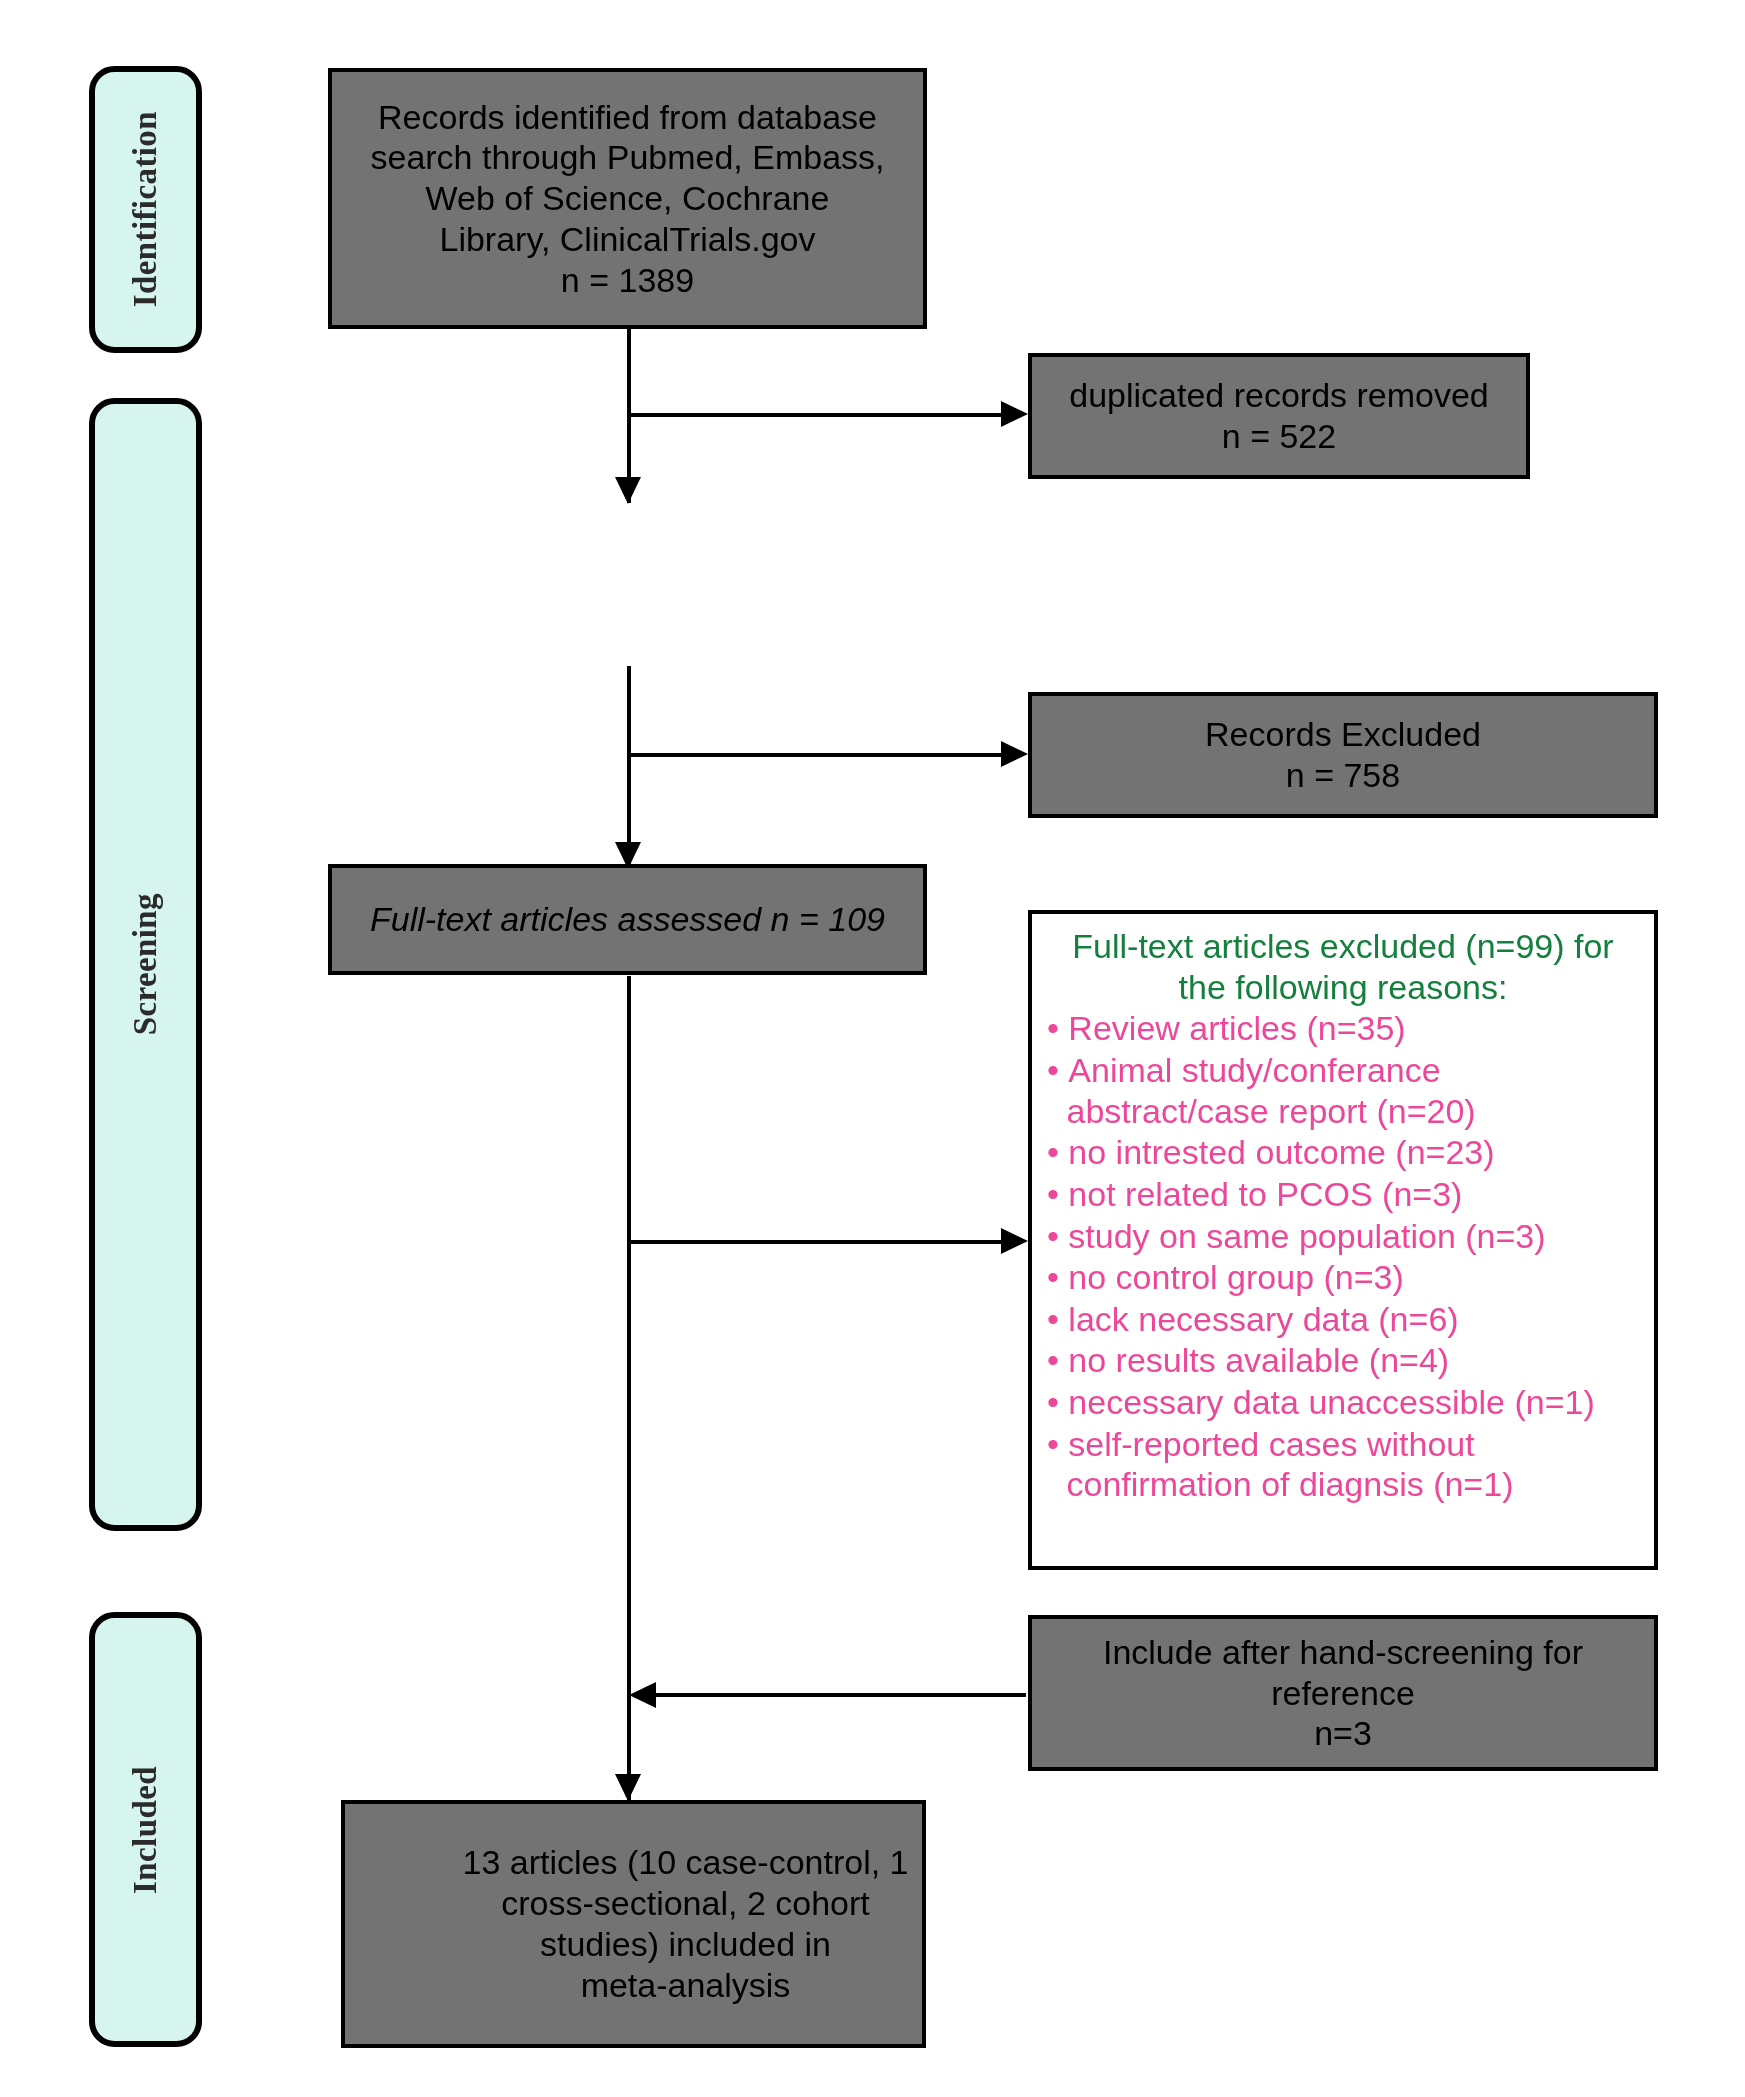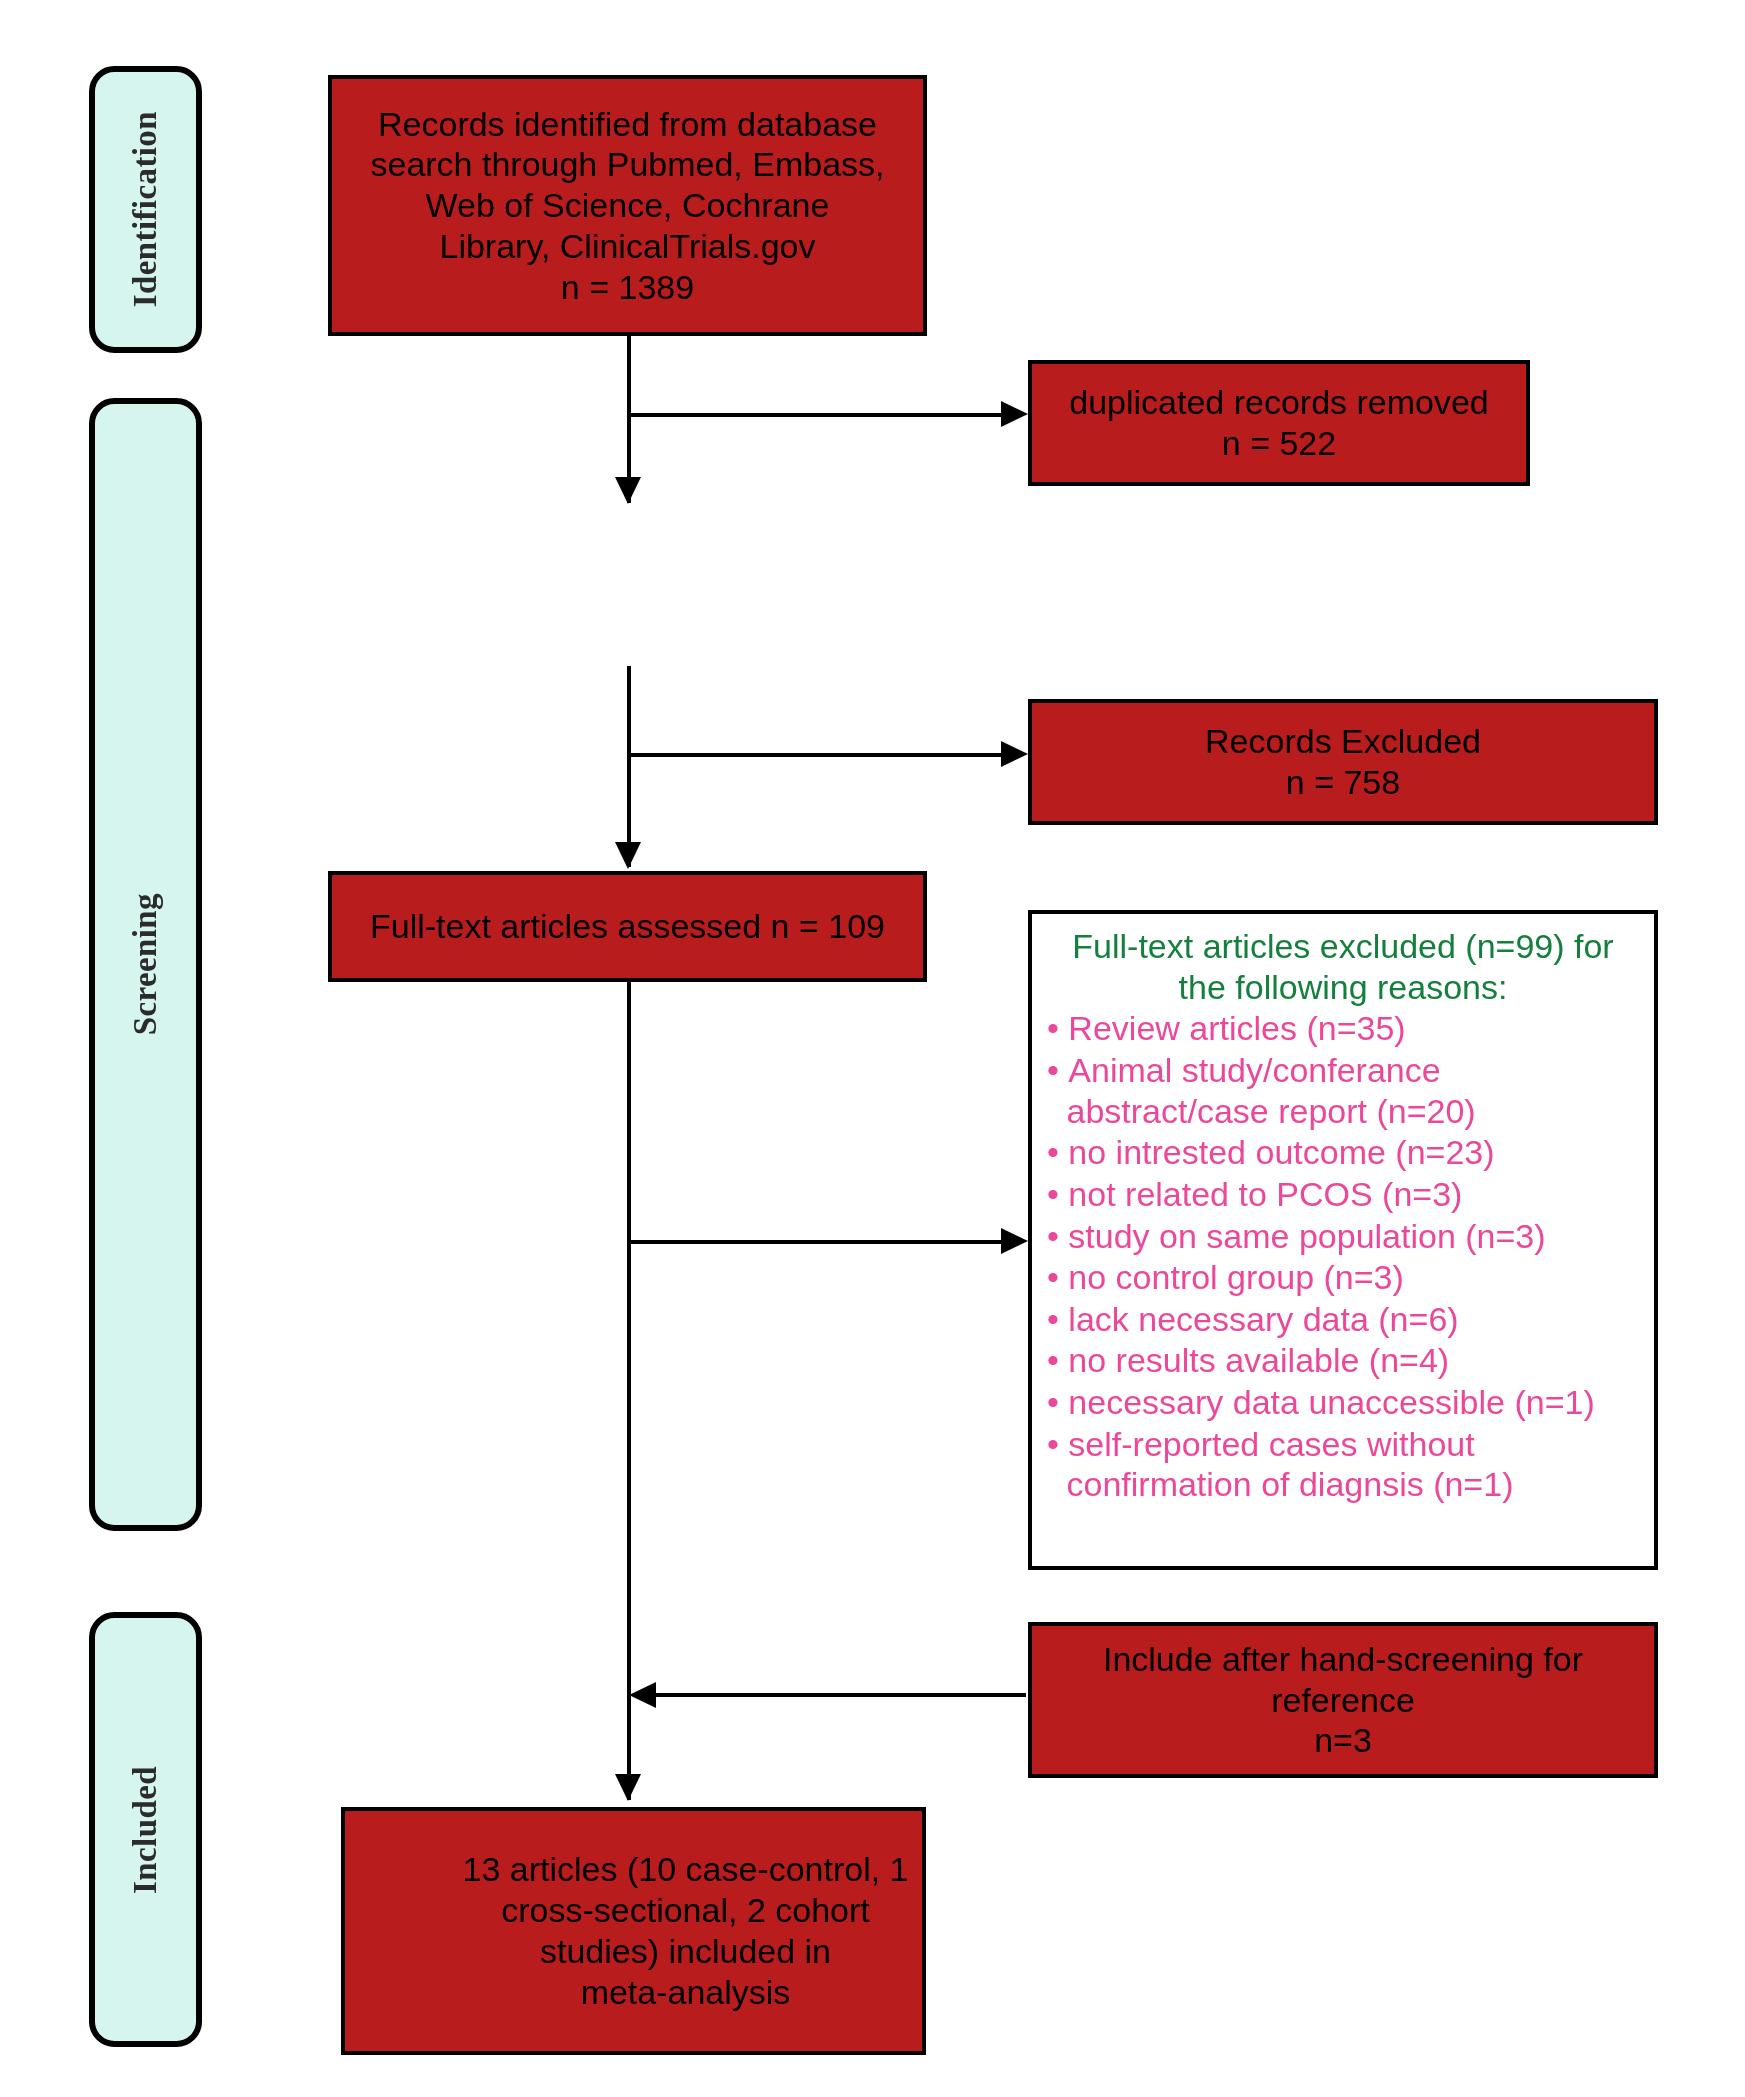--- a/index.html
+++ b/index.html
@@ -38,26 +38,25 @@
     white-space: nowrap;
     writing-mode: vertical-rl;
     transform: rotate(180deg);
   }
 
   
   .flow-box {
     position: absolute;
     box-sizing: border-box;
     border: 4.5px solid #000000;
-    background: #b91c1c;
+    background: #737373;
     display: flex;
     align-items: center;
     justify-content: center;
     padding: 6px 13.5px;
-    margin-top: 7px;
   }
   .flow-text {
     font-family: "Liberation Sans", sans-serif;
     font-size: 34px;
     line-height: 1.20;
     color: #000000;
     text-align: center;
     white-space: pre-line;
   }
 
@@ -181,21 +180,21 @@
     <span class="flow-text">duplicated records removed
 n = 522</span>
   </div>
 
 
   <div class="flow-box" style="left:1028px; top:692px; width:630px; height:126px;">
     <span class="flow-text">Records Excluded
 n = 758</span>
   </div>
 
-  <div class="flow-box" style="left:328px; top:864px; width:599px; height:111px;">
+  <div class="flow-box" style="left:328px; top:864px; width:599px; height:111px;font-style:italic;">
     <span class="flow-text">Full-text articles assessed n = 109</span>
   </div>
 
   <div class="excl-box" style="left:1028px; top:910px; width:630px; height:660px;">
     <div class="excl-head">Full-text articles excluded (n=99) for
 the following reasons:</div>
     <ul class="excl-list">
       <li class="excl-item">Review articles (n=35)</li>
       <li class="excl-item">Animal study/conferance abstract/case report (n=20)</li>
       <li class="excl-item">no intrested outcome (n=23)</li>

